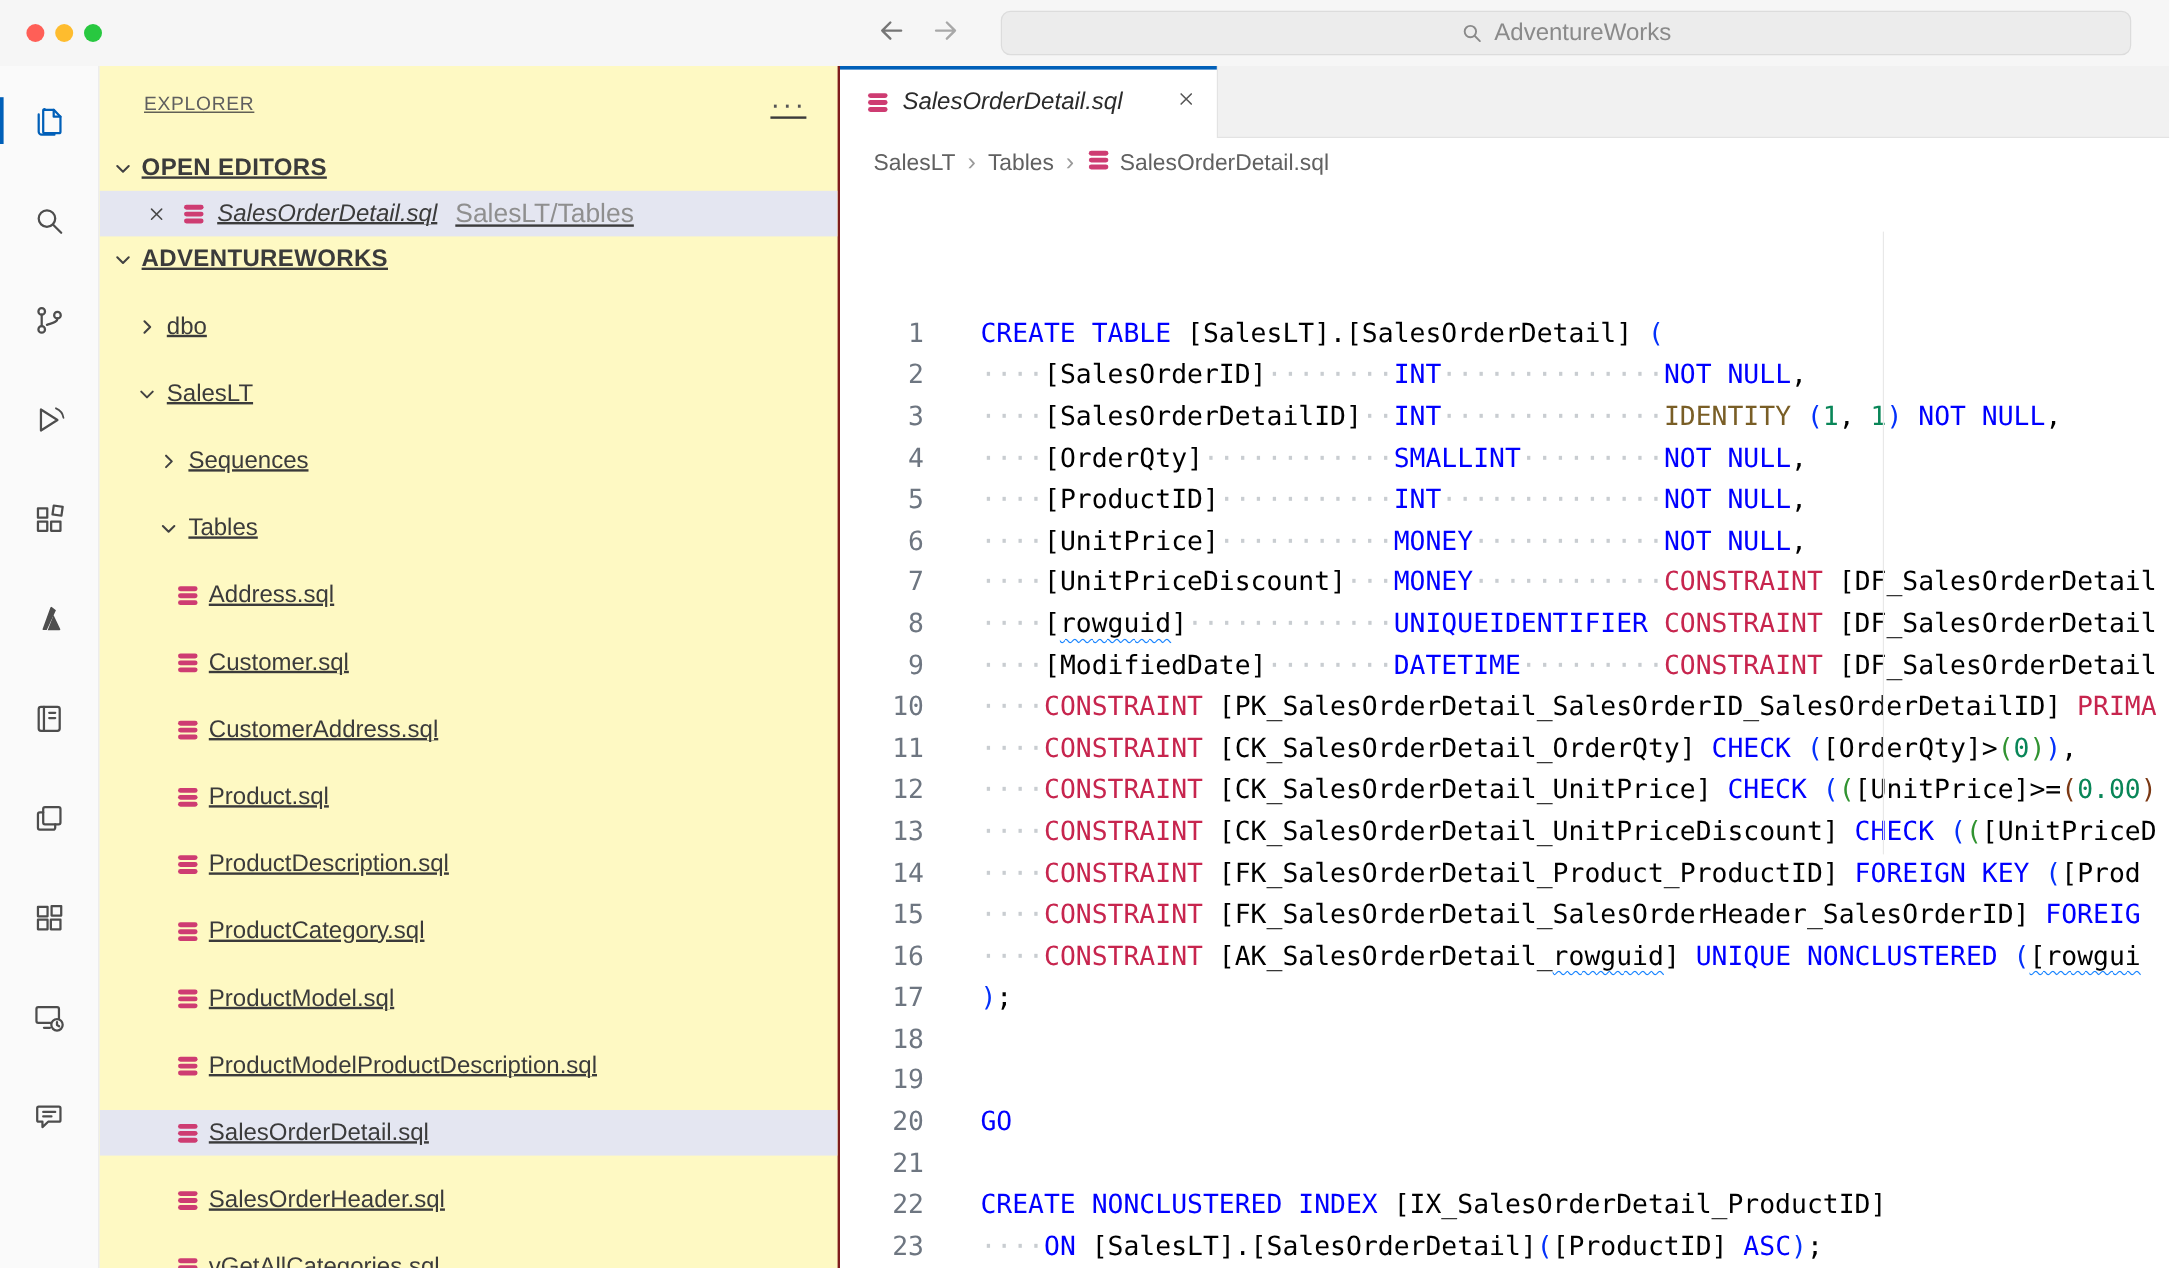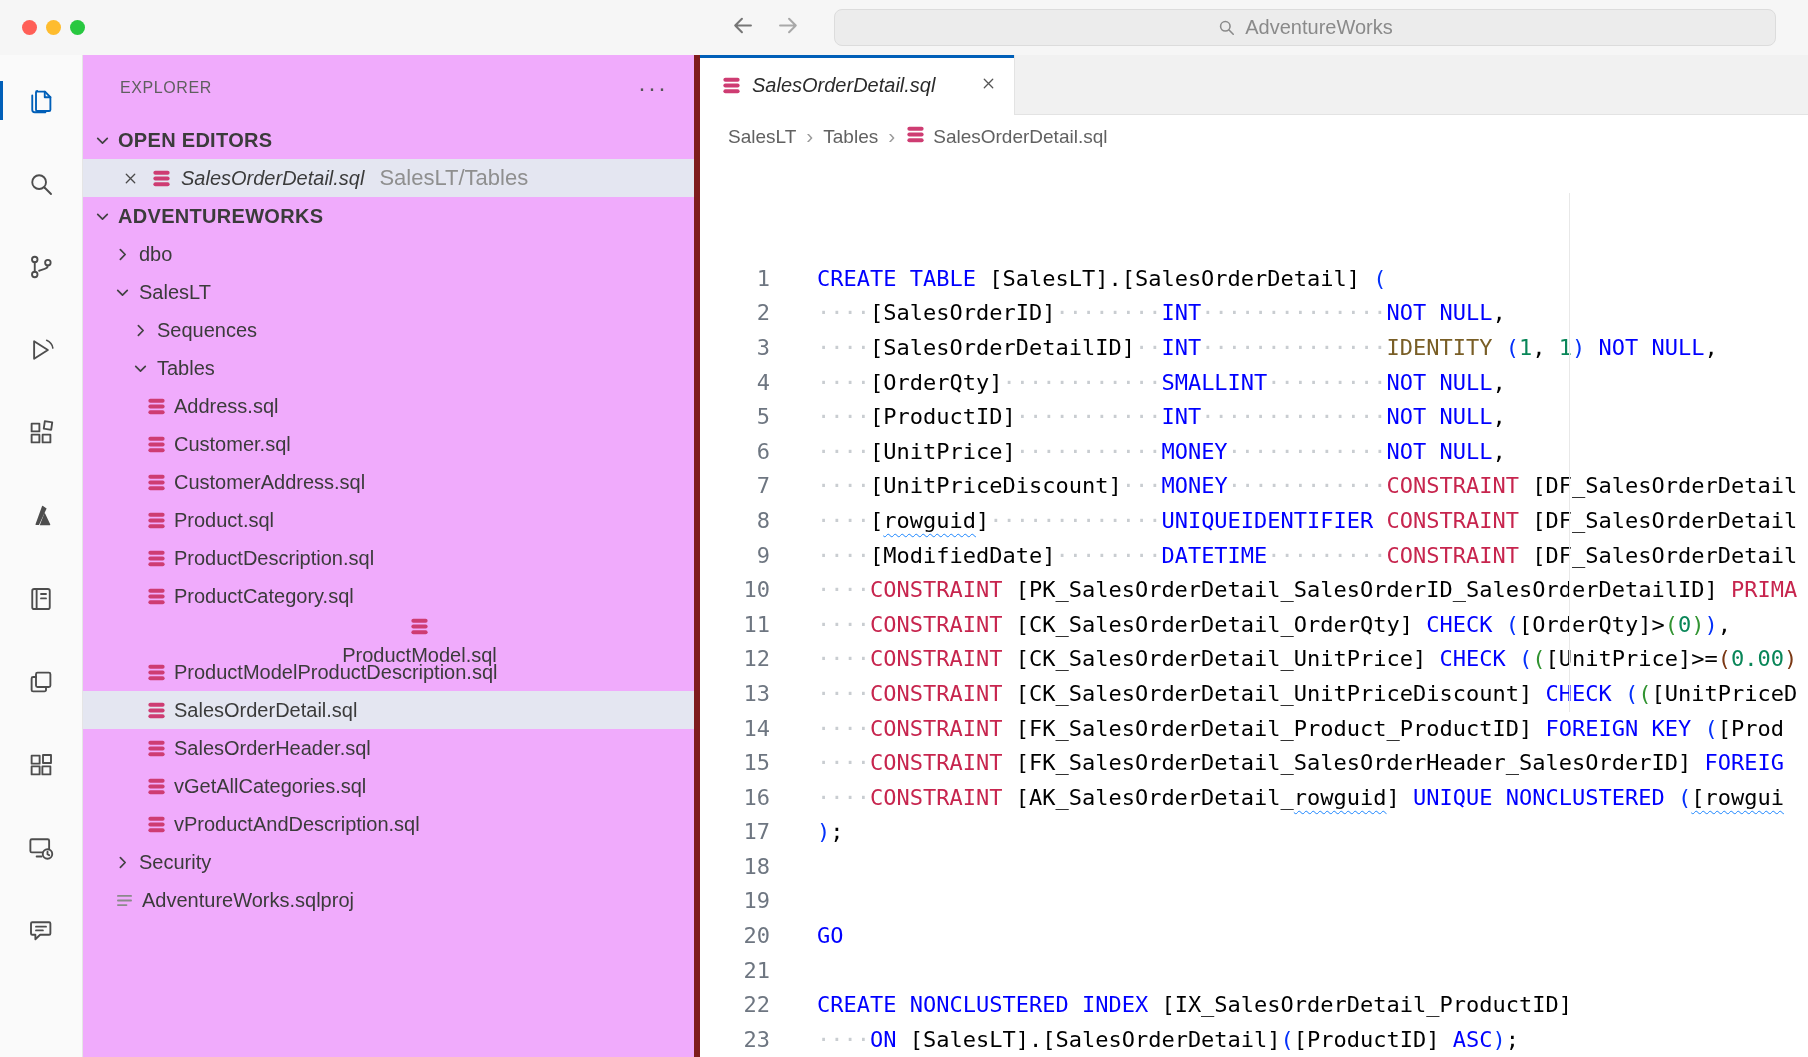--- a/index.html
+++ b/index.html
@@ -26,36 +26,36 @@
   .searchbox .icon svg{display:block;}
 
   
   .main{display:flex;height:1002px;}
   .activitybar{width:83px;background:#fafafa;border-right:1px solid #e5e5e5;padding-top:4px;flex-shrink:0;}
   .ab-item{height:83px;display:flex;align-items:center;justify-content:center;color:#4d4d4d;position:relative;cursor:pointer;}
   .ab-item.active{color:var(--accent);}
   .ab-item.active::before{content:"";position:absolute;left:0;top:22px;bottom:22px;width:2.5px;background:var(--accent);}
   .ab-item svg{display:block;}
 
-  .sidebar{width:617px;background:#f0abfc;border-right:6px solid #7f1d1d;flex-shrink:0;overflow:hidden;font-size:20px;color:#3b3b3b;}
+  .sidebar{width:617px;background:#fef9c3;border-right:2px solid #7f1d1d;flex-shrink:0;overflow:hidden;font-size:20px;color:#3b3b3b;text-decoration:underline;}
   .sidebar-title{height:66px;display:flex;align-items:center;padding:0 26px 0 37px;}
   .sidebar-title .t{font-size:16px;letter-spacing:.6px;color:#5f5f5f;}
   .sidebar-title .spacer{flex:1;}
   .ellipsis{font-size:24px;color:#555;letter-spacing:2px;line-height:10px;cursor:pointer;}
   .section-header{height:38px;display:flex;align-items:center;padding-left:10px;gap:6px;cursor:pointer;}
   .section-header .lbl{font-weight:bold;font-size:20px;letter-spacing:.3px;color:#3b3b3b;}
   .chev{width:19px;height:19px;display:flex;align-items:center;justify-content:center;color:#424242;flex-shrink:0;}
   .chev svg{display:block;}
   .chev.down svg{transform:rotate(90deg);}
   .oe-row{height:38px;display:flex;align-items:center;padding-left:36px;gap:9px;cursor:pointer;}
   .oe-row.selected{background:var(--selection);}
   .oe-close{width:22px;height:22px;display:flex;align-items:center;justify-content:center;color:#4a4a4a;}
   .oe-label{font-style:italic;}
   .oe-desc{color:#8f8f8f;font-size:22px;margin-left:6px;}
-  .tree-row{height:38px;display:flex;align-items:center;gap:7px;cursor:pointer;}
+  .tree-row{height:38px;display:flex;align-items:center;gap:7px;cursor:pointer;margin-top:18px;}
   .tree-row.selected{background:var(--selection);}
   .fileicon{width:22px;height:22px;display:flex;align-items:center;justify-content:center;flex-shrink:0;}
   .fileicon svg{display:block;}
 
   
   .editor{flex:1;background:#fff;position:relative;overflow:hidden;display:flex;flex-direction:column;}
   .tabstrip{height:60px;background:#f1f1f1;border-bottom:1px solid #e3e3e3;display:flex;flex-shrink:0;}
   .tab{width:315px;background:#fff;border-right:1px solid #e3e3e3;display:flex;align-items:center;
     padding:0 14px 0 20px;gap:10px;position:relative;margin-bottom:-1px;cursor:pointer;}
   .tab::before{content:"";position:absolute;top:0;left:0;right:0;height:3px;background:var(--accent);}
@@ -346,21 +346,21 @@
           <div class="tree-row" style="padding-left: 62px;">
             <span class="fileicon">
               <svg width="21" height="21" viewBox="0 0 16 16" fill="var(--dbicon)">
                 <rect x="1.8" y="2" width="12.4" height="3.1" rx="1.55"></rect>
                 <rect x="1.8" y="6.4" width="12.4" height="3.1" rx="1.55"></rect>
                 <rect x="1.8" y="10.8" width="12.4" height="3.1" rx="1.55"></rect>
               </svg>
             </span>
             <span>ProductCategory.sql</span>
           </div>
-          <div class="tree-row" style="padding-left: 62px; flex-direction: column;">
+          <div class="tree-row" style="padding-left: 62px;">
             <span class="fileicon">
               <svg width="21" height="21" viewBox="0 0 16 16" fill="var(--dbicon)">
                 <rect x="1.8" y="2" width="12.4" height="3.1" rx="1.55"></rect>
                 <rect x="1.8" y="6.4" width="12.4" height="3.1" rx="1.55"></rect>
                 <rect x="1.8" y="10.8" width="12.4" height="3.1" rx="1.55"></rect>
               </svg>
             </span>
             <span>ProductModel.sql</span>
           </div>
           <div class="tree-row" style="padding-left: 62px;">

